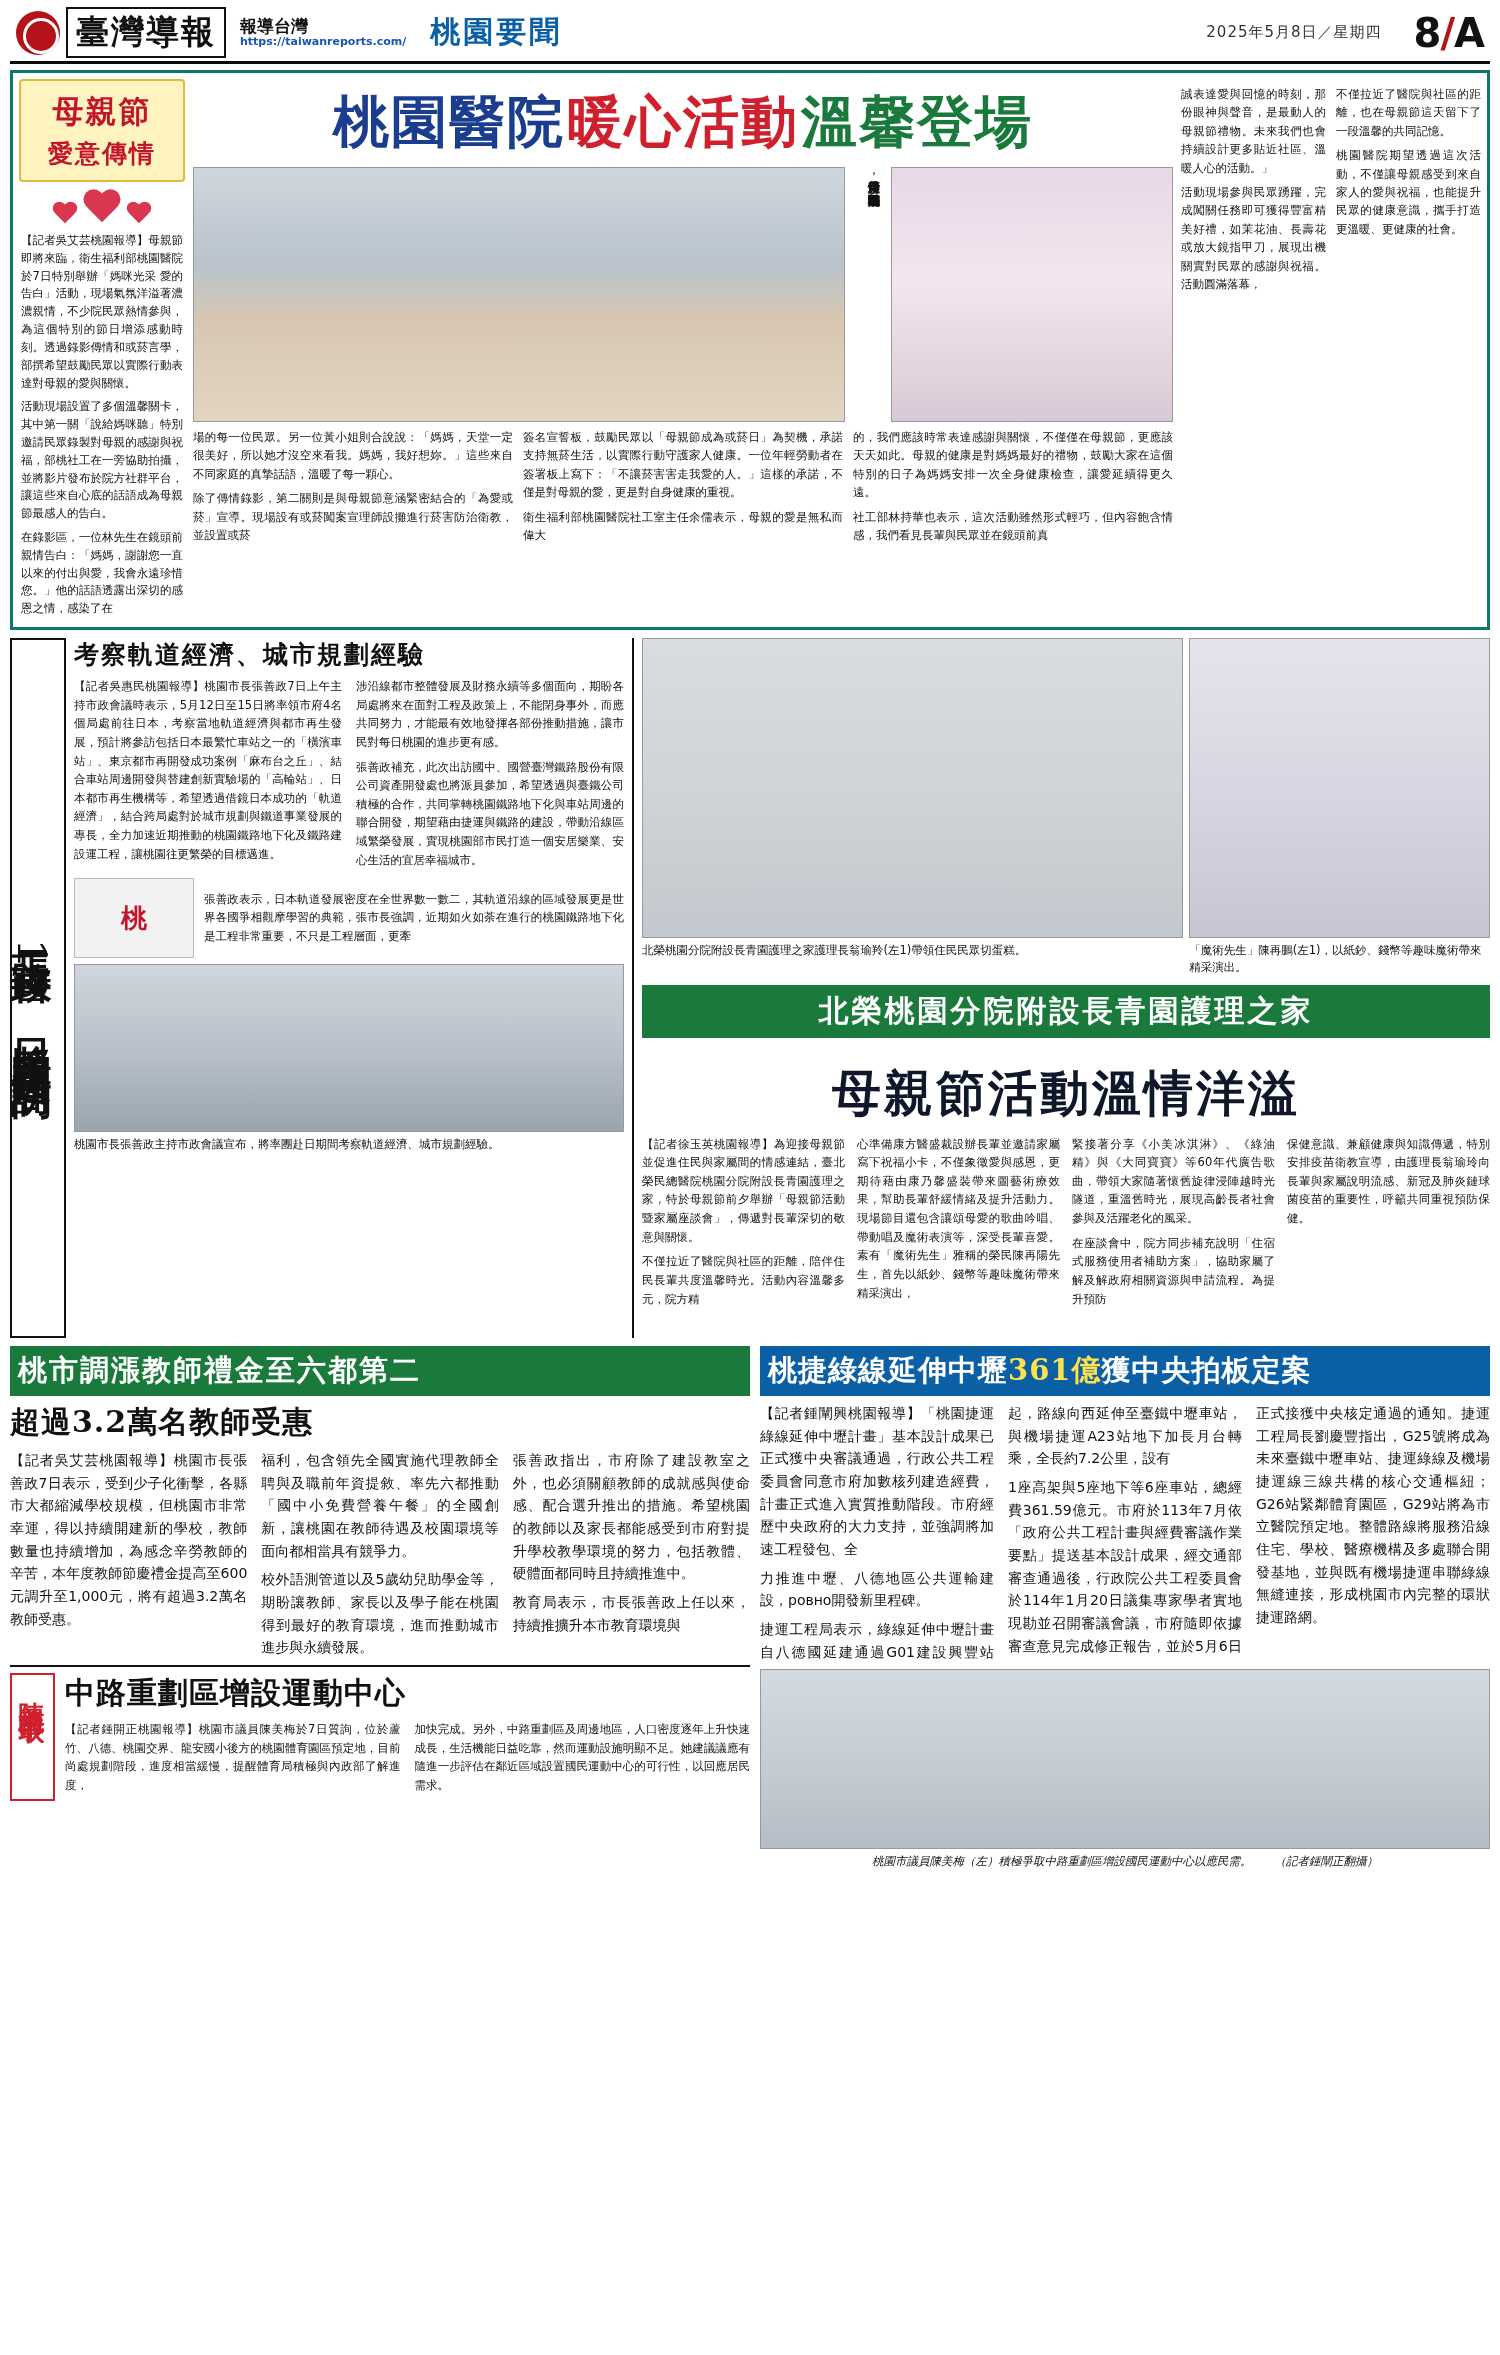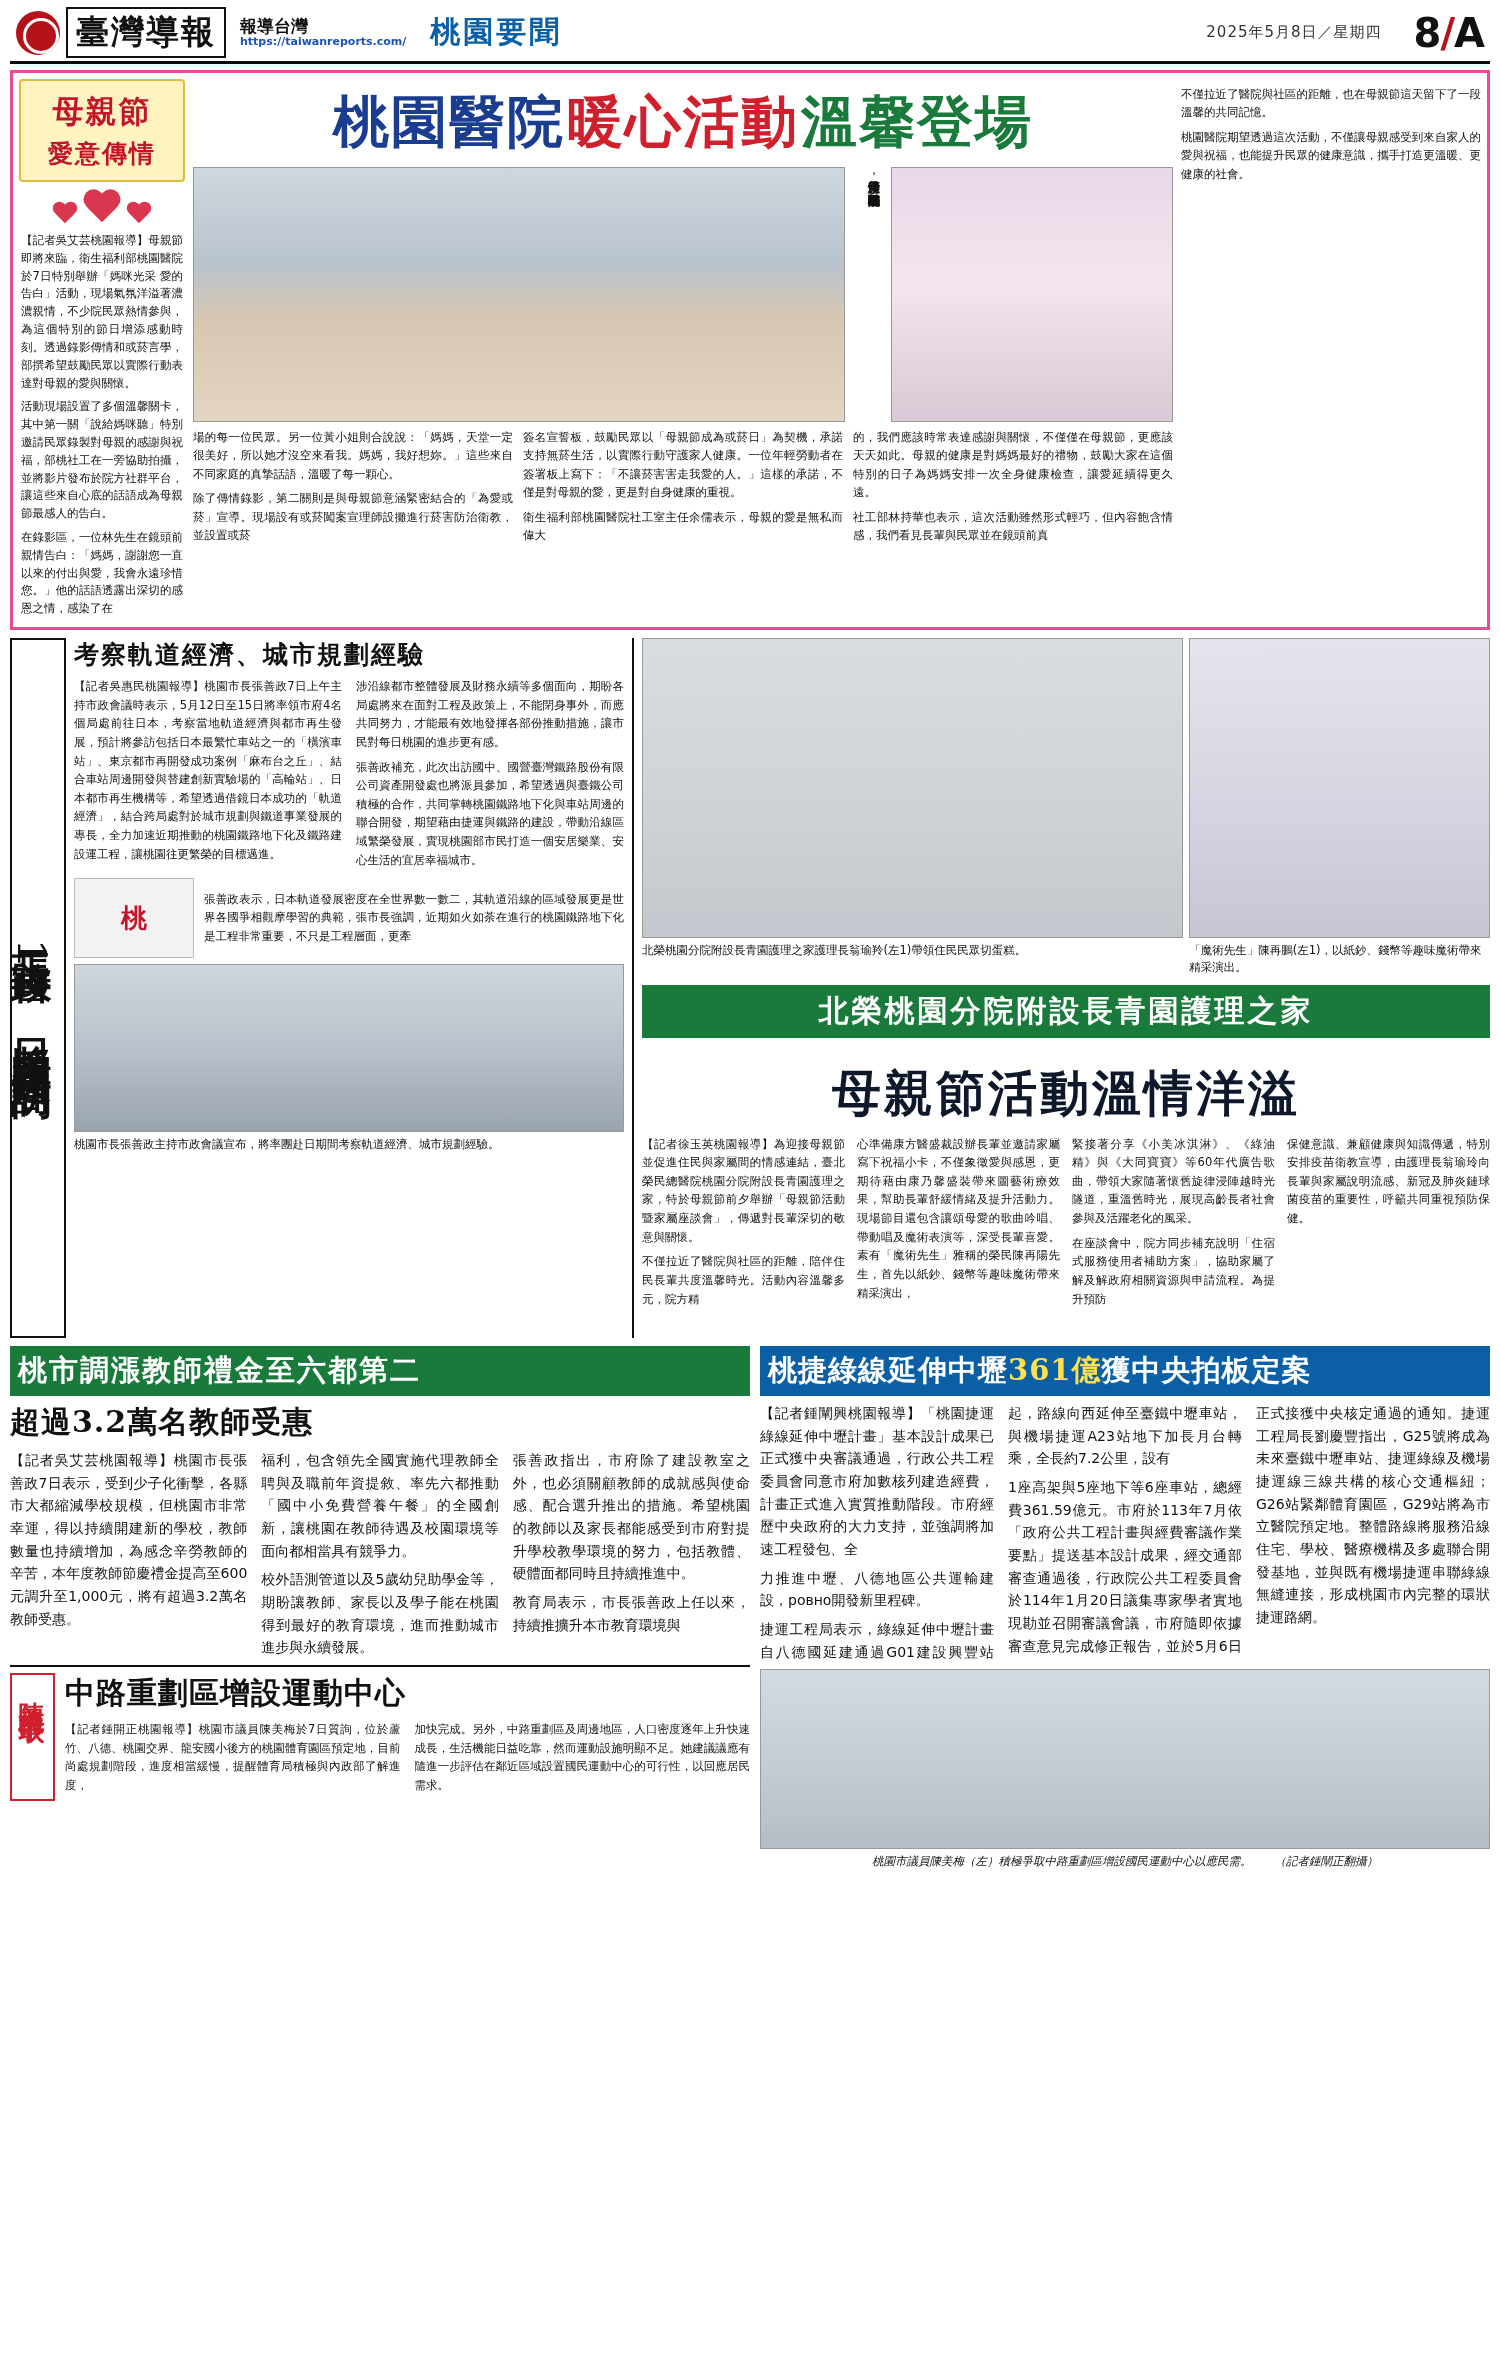--- a/index.html
+++ b/index.html
@@ -40,21 +40,21 @@
     font-size:30px;font-weight:bold;color:#0b5fa5;letter-spacing:3px;
     font-family:"DejaVu Serif","Liberation Serif",serif;
     margin-left:10px;
   }
   .mast-date { margin-left:auto; font-size:15px; color:#333; letter-spacing:1px;}
   .mast-page { font-size:40px;font-weight:bold;margin-left:18px;letter-spacing:-1px;}
   .mast-page .slash{color:#b4131a;}
 
   
   .topstory{
-    border:3px solid #ec4899; margin-top:6px; padding:6px;
+    border:3px solid #0f766e; margin-top:6px; padding:6px;
     display:flex; gap:8px; height:560px;
   }
   .ts-left{ width:166px; flex:0 0 166px; }
   .ts-kicker{
     background:#fff3c0; border:2px solid #e0bb3c; text-align:center;
     padding:10px 2px; border-radius:4px;
   }
   .ts-kicker .l1{
     font-size:31px;font-weight:bold;color:#c2142b;letter-spacing:2px;
     font-family:"DejaVu Serif","Liberation Serif",serif;
@@ -234,20 +234,24 @@
         <div class="ts-col">
           <p>的，我們應該時常表達感謝與關懷，不僅僅在母親節，更應該天天如此。母親的健康是對媽媽最好的禮物，鼓勵大家在這個特別的日子為媽媽安排一次全身健康檢查，讓愛延續得更久遠。</p>
           <p>社工部林持華也表示，這次活動雖然形式輕巧，但內容飽含情感，我們看見長輩與民眾並在鏡頭前真</p>
         </div>
       </div>
     </div>
 
     <div class="ts-right">
       <div class="ts-cols">
         <div class="ts-col">
+          <p>誠表達愛與回憶的時刻，那份眼神與聲音，是最動人的母親節禮物。未來我們也會持續設計更多貼近社區、溫暖人心的活動。」</p>
+          <p>活動現場參與民眾踴躍，完成闖關任務即可獲得豐富精美好禮，如茉花油、長壽花或放大鏡指甲刀，展現出機關實對民眾的感謝與祝福。活動圓滿落幕，</p>
+        </div>
+        <div class="ts-col">
           <p>不僅拉近了醫院與社區的距離，也在母親節這天留下了一段溫馨的共同記憶。</p>
           <p>桃園醫院期望透過這次活動，不僅讓母親感受到來自家人的愛與祝福，也能提升民眾的健康意識，攜手打造更溫暖、更健康的社會。</p>
         </div>
       </div>
     </div>
   </div>
 
   <div class="mid">
 
     <div class="vert-title">張善政12日將率團赴日訪問</div>

